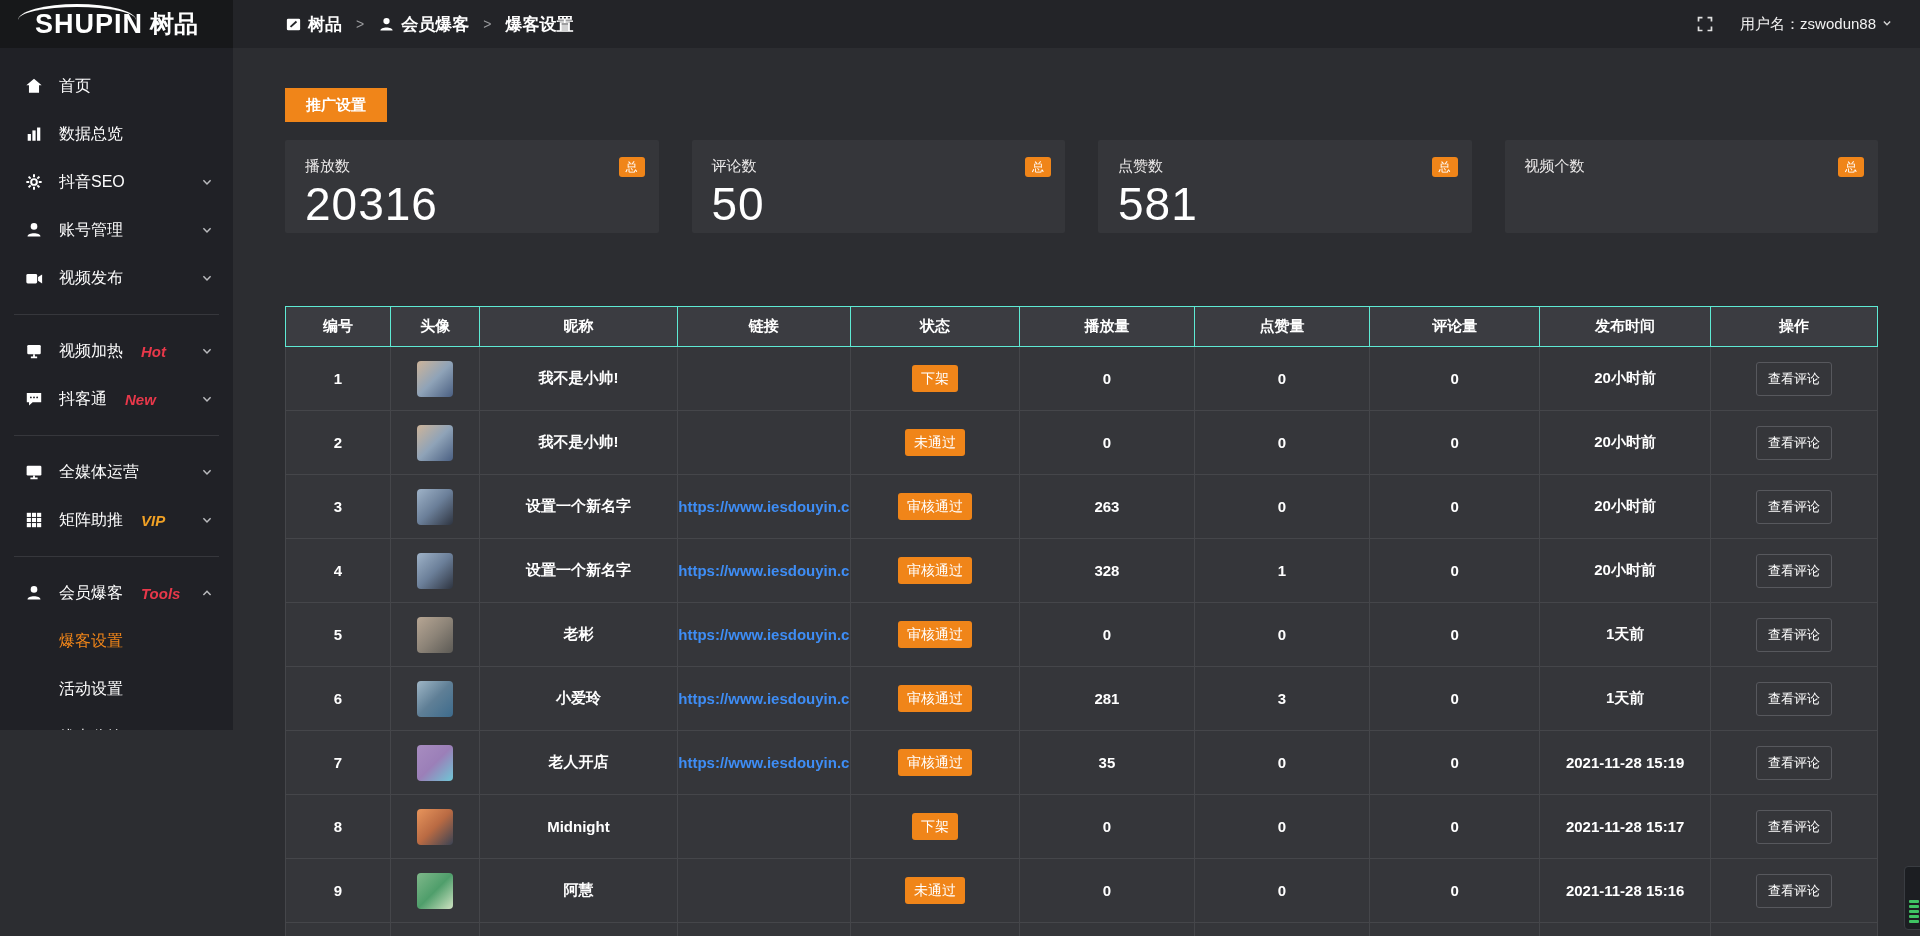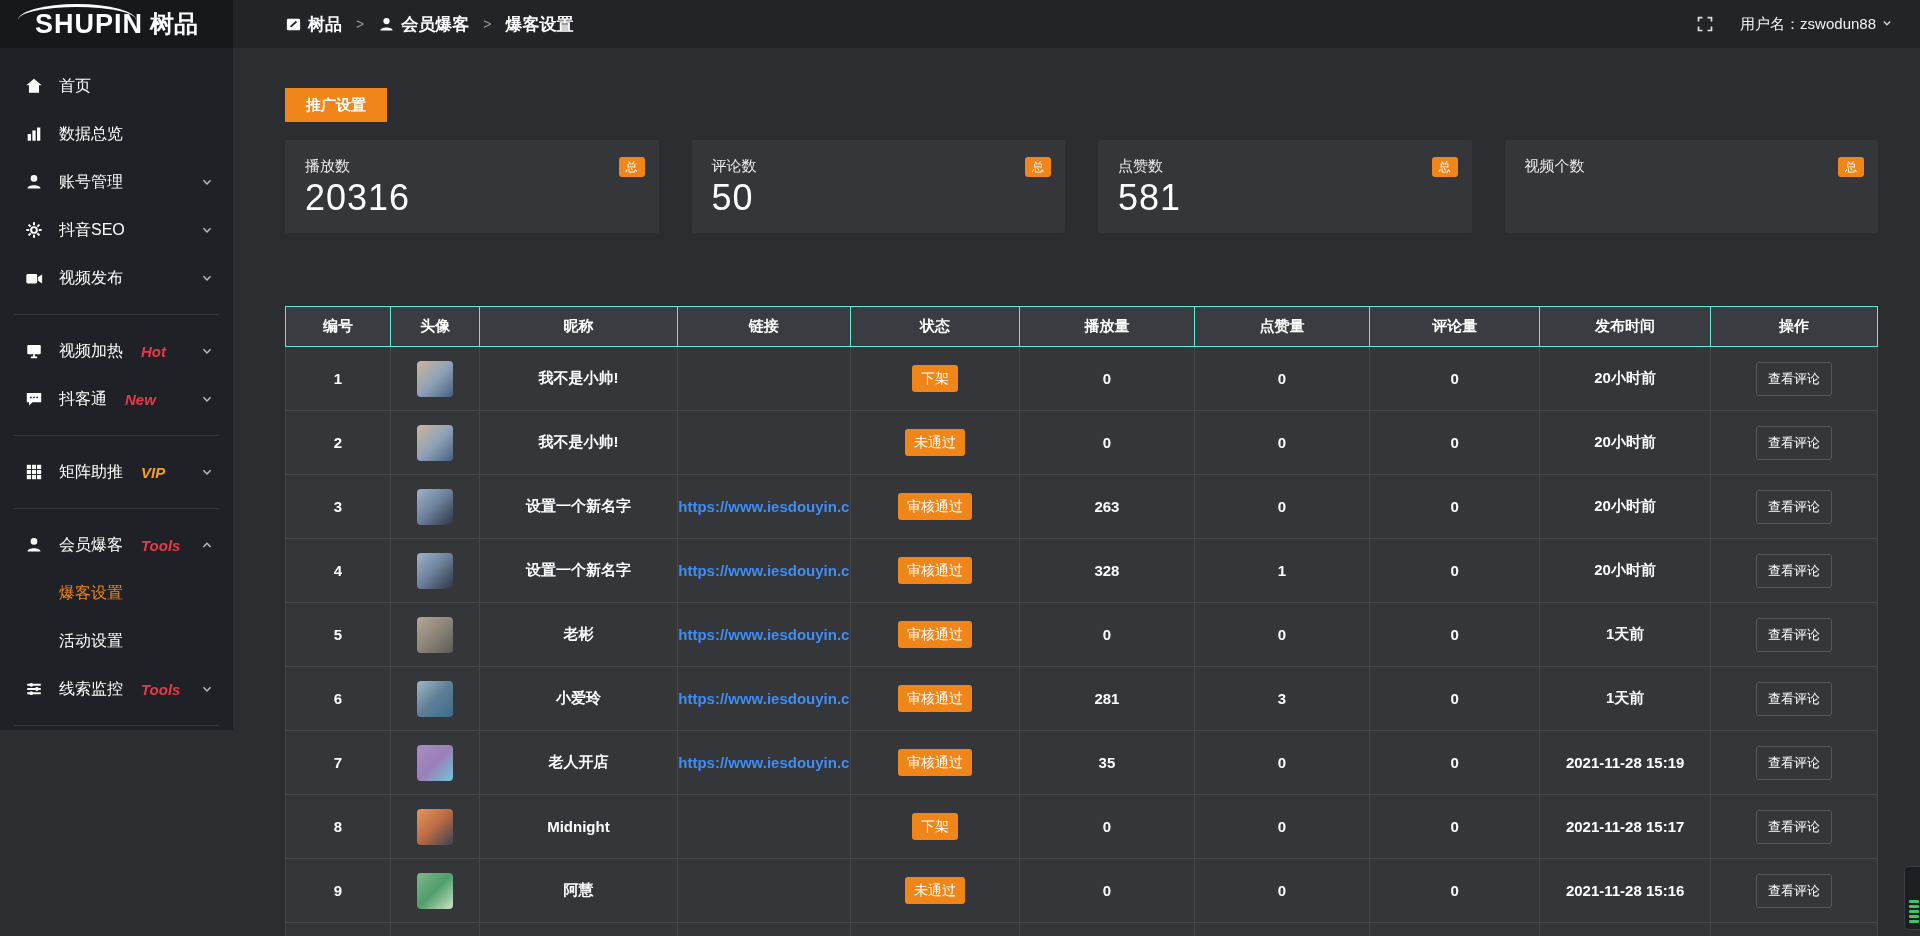--- a/index.html
+++ b/index.html
@@ -38,21 +38,21 @@
   .fs-btn svg { width:18px; height:18px; }
   .username { font-size:15px; color:#f2f2f2; display:flex; align-items:center; cursor:pointer; }
   .username svg { width:14px; height:14px; margin-left:4px; }
   
   .main { flex:1; padding:40px 42px 0 52px; overflow:hidden; }
   .promo-btn { background:#f08519; border:none; color:#fff; font-size:15px; font-weight:700;
     padding:0 21px; height:34px; border-radius:0; cursor:pointer; font-family:inherit; }
   .cards { display:flex; gap:33px; margin-top:18px; }
   .card { flex:1; height:93px; background:#35363a; position:relative; padding:17px 20px; border-radius:2px; }
   .card-label { font-size:15px; color:#eceaea; }
-  .card-value { font-size:36px; color:#fff; font-weight:400; margin-top:1px; letter-spacing:1px; }
+  .card-value { font-size:46px; color:#fff; font-weight:400; margin-top:1px; letter-spacing:1px; }
   .card-badge { position:absolute; top:17px; right:14px; background:#f08519; color:#fff; font-size:12px;
     padding:4px 7px; border-radius:3px; line-height:1; }
   .table-wrap { margin-top:73px; }
   table { width:100%; border-collapse:collapse; table-layout:fixed; }
   th { background:#3b3c41; height:40px; font-size:15px; font-weight:700; color:#fff;
     border:1px solid #5eead4; text-align:center; }
   td { background:#35363a; height:64px; font-size:15px; font-weight:700; color:#fff;
     border:1px solid #45464a; text-align:center; white-space:nowrap; overflow:hidden; }
   .avatar { display:inline-block; width:36px; height:36px; border-radius:4px; vertical-align:middle; }
   .link { color:#3e8df5; font-weight:700; cursor:pointer; }
@@ -89,40 +89,40 @@
           <svg viewBox="0 0 20 20" fill="#fff">
             <rect x="3" y="10" width="3.6" height="7.5"></rect>
             <rect x="8.2" y="6" width="3.6" height="11.5"></rect>
             <rect x="13.4" y="2.8" width="3.6" height="14.7"></rect>
           </svg>
         </span>
         <span class="menu-label">数据总览</span>
       </div>
       <div class="menu-item">
         <span class="menu-icon">
-          <svg viewBox="0 0 20 20" fill="#fff">
-            <circle cx="10" cy="6" r="3.7"></circle>
-            <path d="M2.8 17.2 C2.8 12.4 17.2 12.4 17.2 17.2 Z"></path>
-          </svg>
-        </span>
-        <span class="menu-label">账号管理</span>
-        <span class="menu-chevron">
-          <svg viewBox="0 0 20 20" fill="none" stroke="#b9babd" stroke-width="1.9">
-            <polyline points="5.5,7.8 10,12.4 14.5,7.8"></polyline>
-          </svg>
-        </span>
-      </div>
-      <div class="menu-item">
-        <span class="menu-icon">
           <svg viewBox="0 0 20 20" fill="none" stroke="#fff" stroke-width="2.2">
             <circle cx="10" cy="10" r="3.2"></circle>
             <path d="M10 1.5v3.2M10 15.3v3.2M1.5 10h3.2M15.3 10h3.2M4 4l2.3 2.3M13.7 13.7L16 16M16 4l-2.3 2.3M6.3 13.7L4 16"></path>
           </svg>
         </span>
         <span class="menu-label">抖音SEO</span>
+        <span class="menu-chevron">
+          <svg viewBox="0 0 20 20" fill="none" stroke="#b9babd" stroke-width="1.9">
+            <polyline points="5.5,7.8 10,12.4 14.5,7.8"></polyline>
+          </svg>
+        </span>
+      </div>
+      <div class="menu-item">
+        <span class="menu-icon">
+          <svg viewBox="0 0 20 20" fill="#fff">
+            <circle cx="10" cy="6" r="3.7"></circle>
+            <path d="M2.8 17.2 C2.8 12.4 17.2 12.4 17.2 17.2 Z"></path>
+          </svg>
+        </span>
+        <span class="menu-label">账号管理</span>
         <span class="menu-chevron">
           <svg viewBox="0 0 20 20" fill="none" stroke="#b9babd" stroke-width="1.9">
             <polyline points="5.5,7.8 10,12.4 14.5,7.8"></polyline>
           </svg>
         </span>
       </div>
       <div class="menu-item">
         <span class="menu-icon">
           <svg viewBox="0 0 20 20" fill="#fff">
             <rect x="1.5" y="5.5" width="12" height="10.5" rx="1.6"></rect>
@@ -165,20 +165,34 @@
         </span>
         <span class="menu-label">抖客通</span>
         <span class="menu-tag" style="color: rgb(232, 56, 74);">New</span>
         <span class="menu-chevron">
           <svg viewBox="0 0 20 20" fill="none" stroke="#b9babd" stroke-width="1.9">
             <polyline points="5.5,7.8 10,12.4 14.5,7.8"></polyline>
           </svg>
         </span>
       </div>
       <div class="divider"></div>
+      <div class="menu-item">
+        <span class="menu-icon">
+          <svg viewBox="0 0 20 20">
+            <rect x="1.8" y="3" width="16.4" height="11" rx="1.4" fill="#fff"></rect>
+            <path d="M10 14 V17 M6 17 h8" stroke="#fff" stroke-width="2" fill="none"></path>
+          </svg>
+        </span>
+        <span class="menu-label">全媒体运营</span>
+        <span class="menu-chevron">
+          <svg viewBox="0 0 20 20" fill="none" stroke="#b9babd" stroke-width="1.9">
+            <polyline points="5.5,7.8 10,12.4 14.5,7.8"></polyline>
+          </svg>
+        </span>
+      </div>
       <div class="menu-item">
         <span class="menu-icon">
           <svg viewBox="0 0 20 20" fill="#fff">
             <rect x="2" y="2" width="4.6" height="4.6"></rect>
             <rect x="7.7" y="2" width="4.6" height="4.6"></rect>
             <rect x="13.4" y="2" width="4.6" height="4.6"></rect>
             <rect x="2" y="7.7" width="4.6" height="4.6"></rect>
             <rect x="7.7" y="7.7" width="4.6" height="4.6"></rect>
             <rect x="13.4" y="7.7" width="4.6" height="4.6"></rect>
             <rect x="2" y="13.4" width="4.6" height="4.6"></rect>

